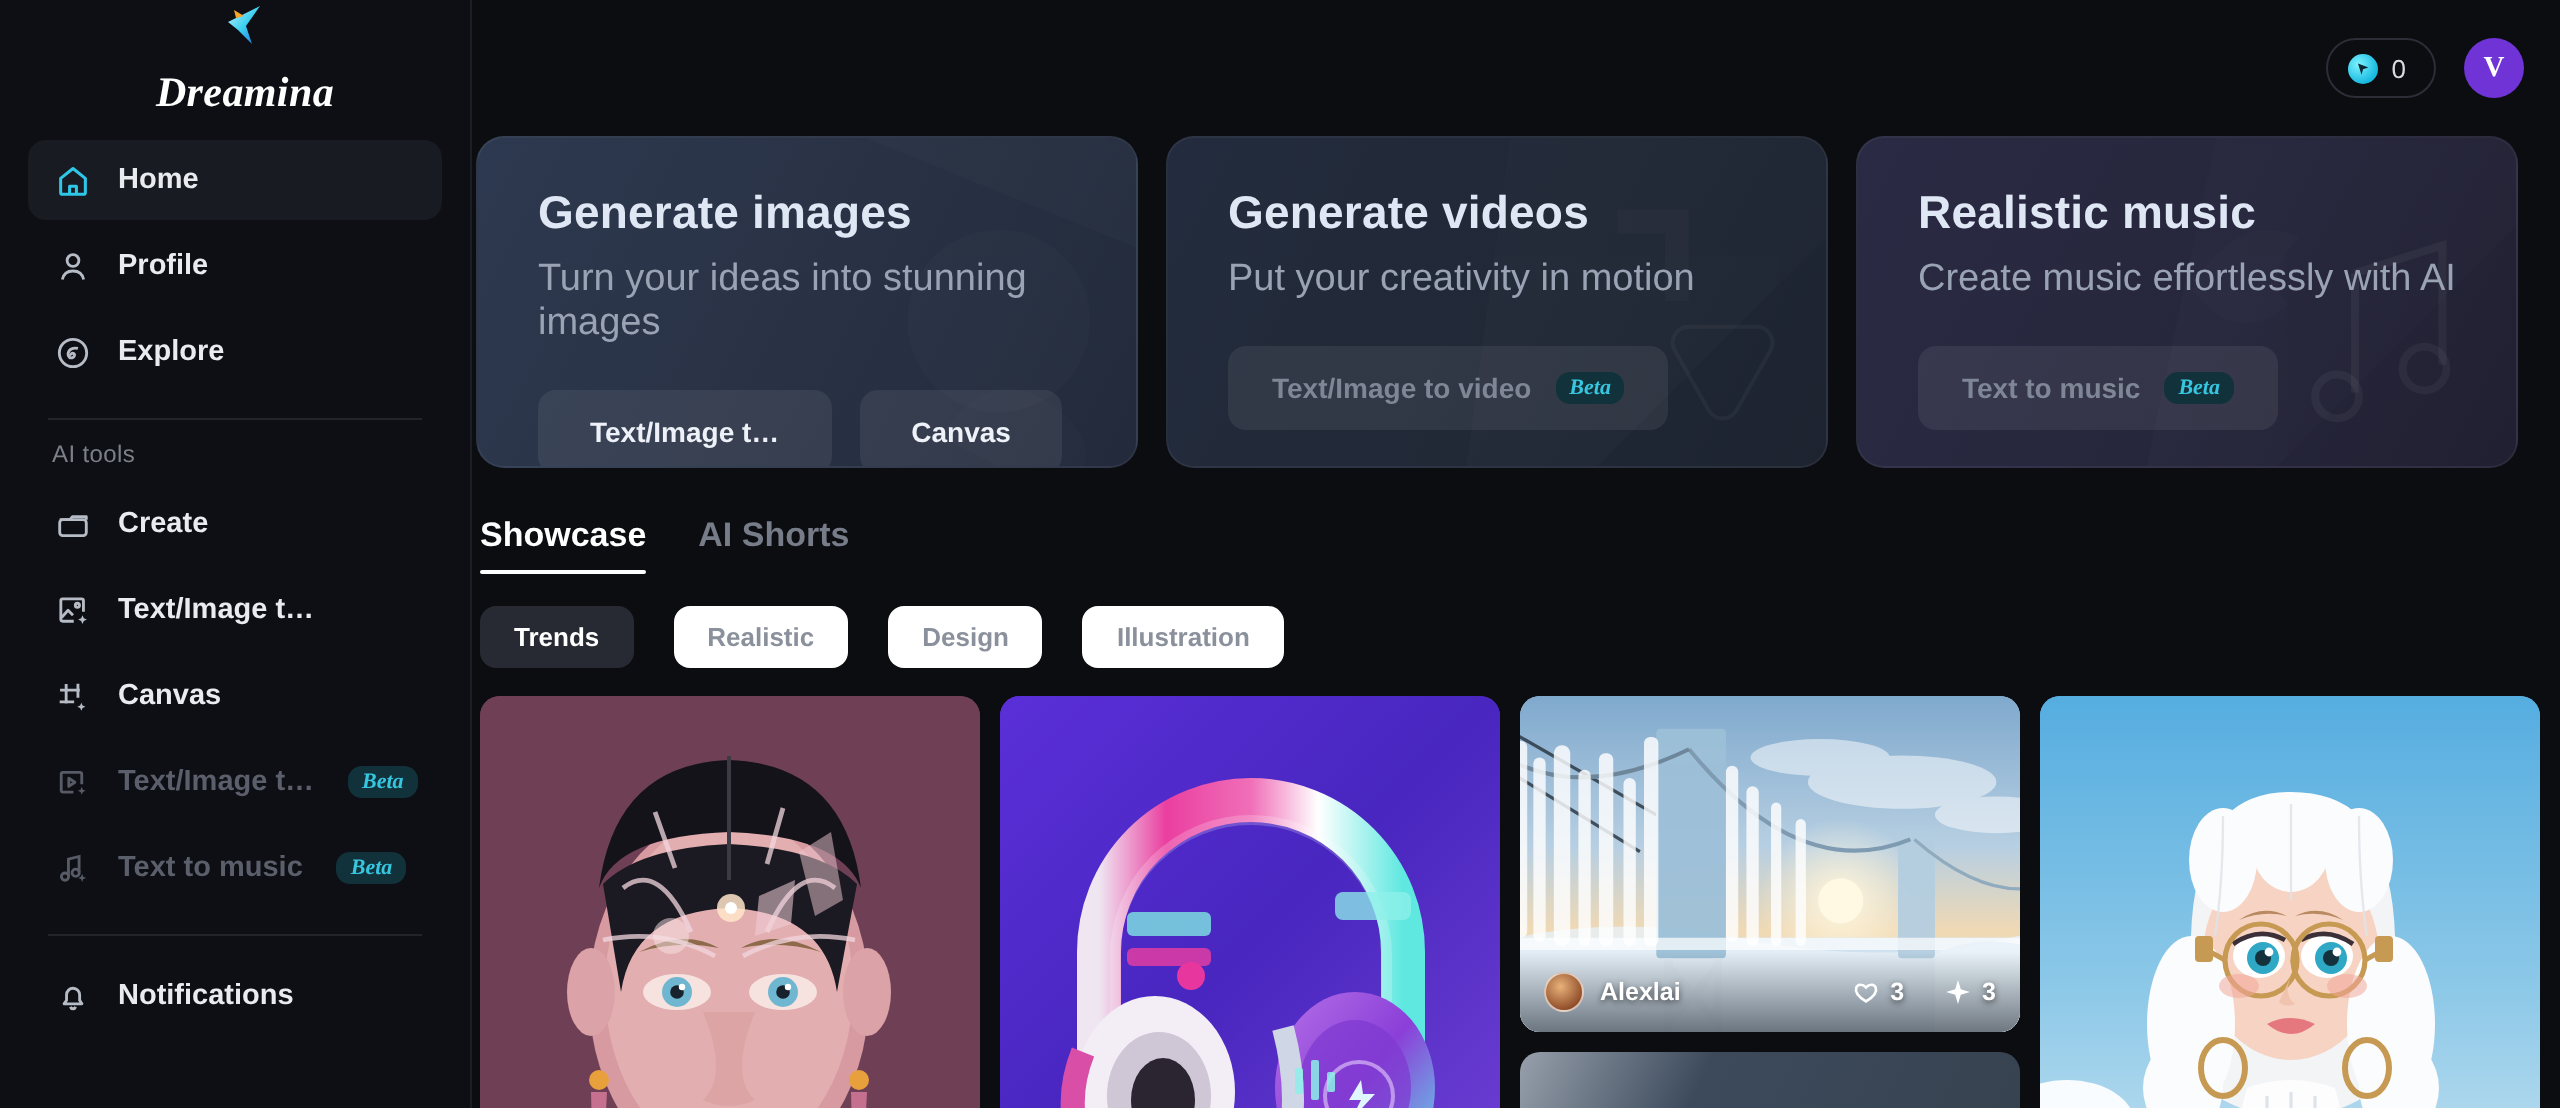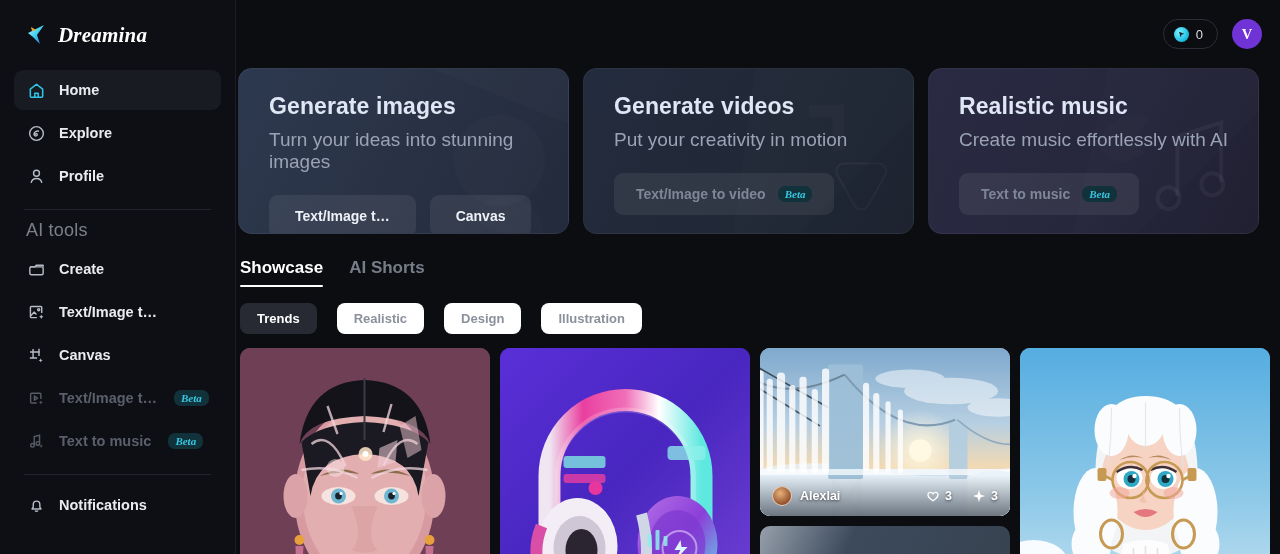--- a/index.html
+++ b/index.html
@@ -16,41 +16,42 @@
   .sidebar {
     width: 236px; height: 554px; flex: 0 0 236px;
     background: #0e0f14;
     border-right: 1px solid #1c1e26;
     padding: 0 14px;
     position: relative;
   }
   .logo-row {
     height: 70px; display: flex; align-items: center; gap: 8px;
     padding-left: 10px;
+    flex-direction: column;
   }
   .logo-mark { width: 26px; height: 26px; position: relative; flex: 0 0 26px; }
   .logo-text {
     font-family: "Liberation Serif", serif;
     font-style: italic; font-weight: bold;
     font-size: 21px; letter-spacing: .2px; color: #ffffff;
   }
   .nav-item {
     display: flex; align-items: center; gap: 13px;
     height: 40px; border-radius: 9px; padding: 0 12px;
     margin-bottom: 3px; cursor: pointer;
     font-size: 14.5px; font-weight: bold; color: #e9ebef;
     position: relative;
   }
   .nav-item.active { background: #191b22; }
   .nav-item.dim { color: #5a5f6b; font-weight: bold; }
   .nav-icon { width: 20px; height: 20px; flex: 0 0 20px; display:flex; align-items:center; justify-content:center; }
   .nav-icon svg { display:block; }
   .divider { height: 1px; background: #22242c; margin: 13px 10px 10px 10px; }
   .section-label {
-    font-size: 18px; color: #7b8088; padding: 0 12px;
+    font-size: 12px; color: #7b8088; padding: 0 12px;
     margin-bottom: 8px; letter-spacing: .2px;
   }
   .beta {
     font-family: "Liberation Serif", serif;
     font-style: italic; font-weight: bold;
     font-size: 11px; color: #37c6e0;
     background: #12323b; border-radius: 7px;
     padding: 2px 7px 2px 7px; margin-left: 4px; line-height: 1.15;
   }
   .nav-label { white-space: nowrap; overflow: hidden; }
@@ -188,35 +189,35 @@
           <path d="M3.5 8.6 L10 3.4 L16.5 8.6 V16 a1 1 0 0 1-1 1 H4.5 a1 1 0 0 1-1-1 Z"></path>
           <path d="M8.2 17 v-4.2 h3.6 V17" stroke="#2ec7e8"></path>
         </svg>
       </span>
       <span class="nav-label">Home</span>
     </div>
 
     <div class="nav-item">
       <span class="nav-icon">
         <svg width="19" height="19" viewBox="0 0 20 20" fill="none" stroke="#b6bcc6" stroke-width="1.5">
+          <circle cx="10" cy="6.6" r="3.1"></circle>
+          <path d="M4.4 16.6 c.6-3 2.9-4.5 5.6-4.5 s5 1.5 5.6 4.5"></path>
+        </svg>
+      </span>
+      <span class="nav-label">Profile</span>
+    </div>
+
+    <div class="nav-item">
+      <span class="nav-icon">
+        <svg width="19" height="19" viewBox="0 0 20 20" fill="none" stroke="#b6bcc6" stroke-width="1.5">
           <circle cx="10" cy="10" r="7.2"></circle>
           <path d="M12.6 7.6 c-2.6-.7-5 .6-5.2 2.9 -.1 1.4 1 2.3 2.2 2 1.3-.3 1.6-1.9.6-2.3 -.8-.3-1.6.4-1.1 1.1"></path>
         </svg>
       </span>
       <span class="nav-label">Explore</span>
-    </div>
-
-    <div class="nav-item">
-      <span class="nav-icon">
-        <svg width="19" height="19" viewBox="0 0 20 20" fill="none" stroke="#b6bcc6" stroke-width="1.5">
-          <circle cx="10" cy="6.6" r="3.1"></circle>
-          <path d="M4.4 16.6 c.6-3 2.9-4.5 5.6-4.5 s5 1.5 5.6 4.5"></path>
-        </svg>
-      </span>
-      <span class="nav-label">Profile</span>
     </div>
 
     <div class="divider"></div>
     <div class="section-label">AI tools</div>
 
     <div class="nav-item">
       <span class="nav-icon">
         <svg width="19" height="19" viewBox="0 0 20 20" fill="none" stroke="#b6bcc6" stroke-width="1.5" stroke-linejoin="round">
           <path d="M3 7.2 h5.4 l1.3-1.6 H17 a0 0 0 0 1 0 0 v1.6"></path>
           <rect x="3" y="7.2" width="14" height="8.4" rx="1.6"></rect>

